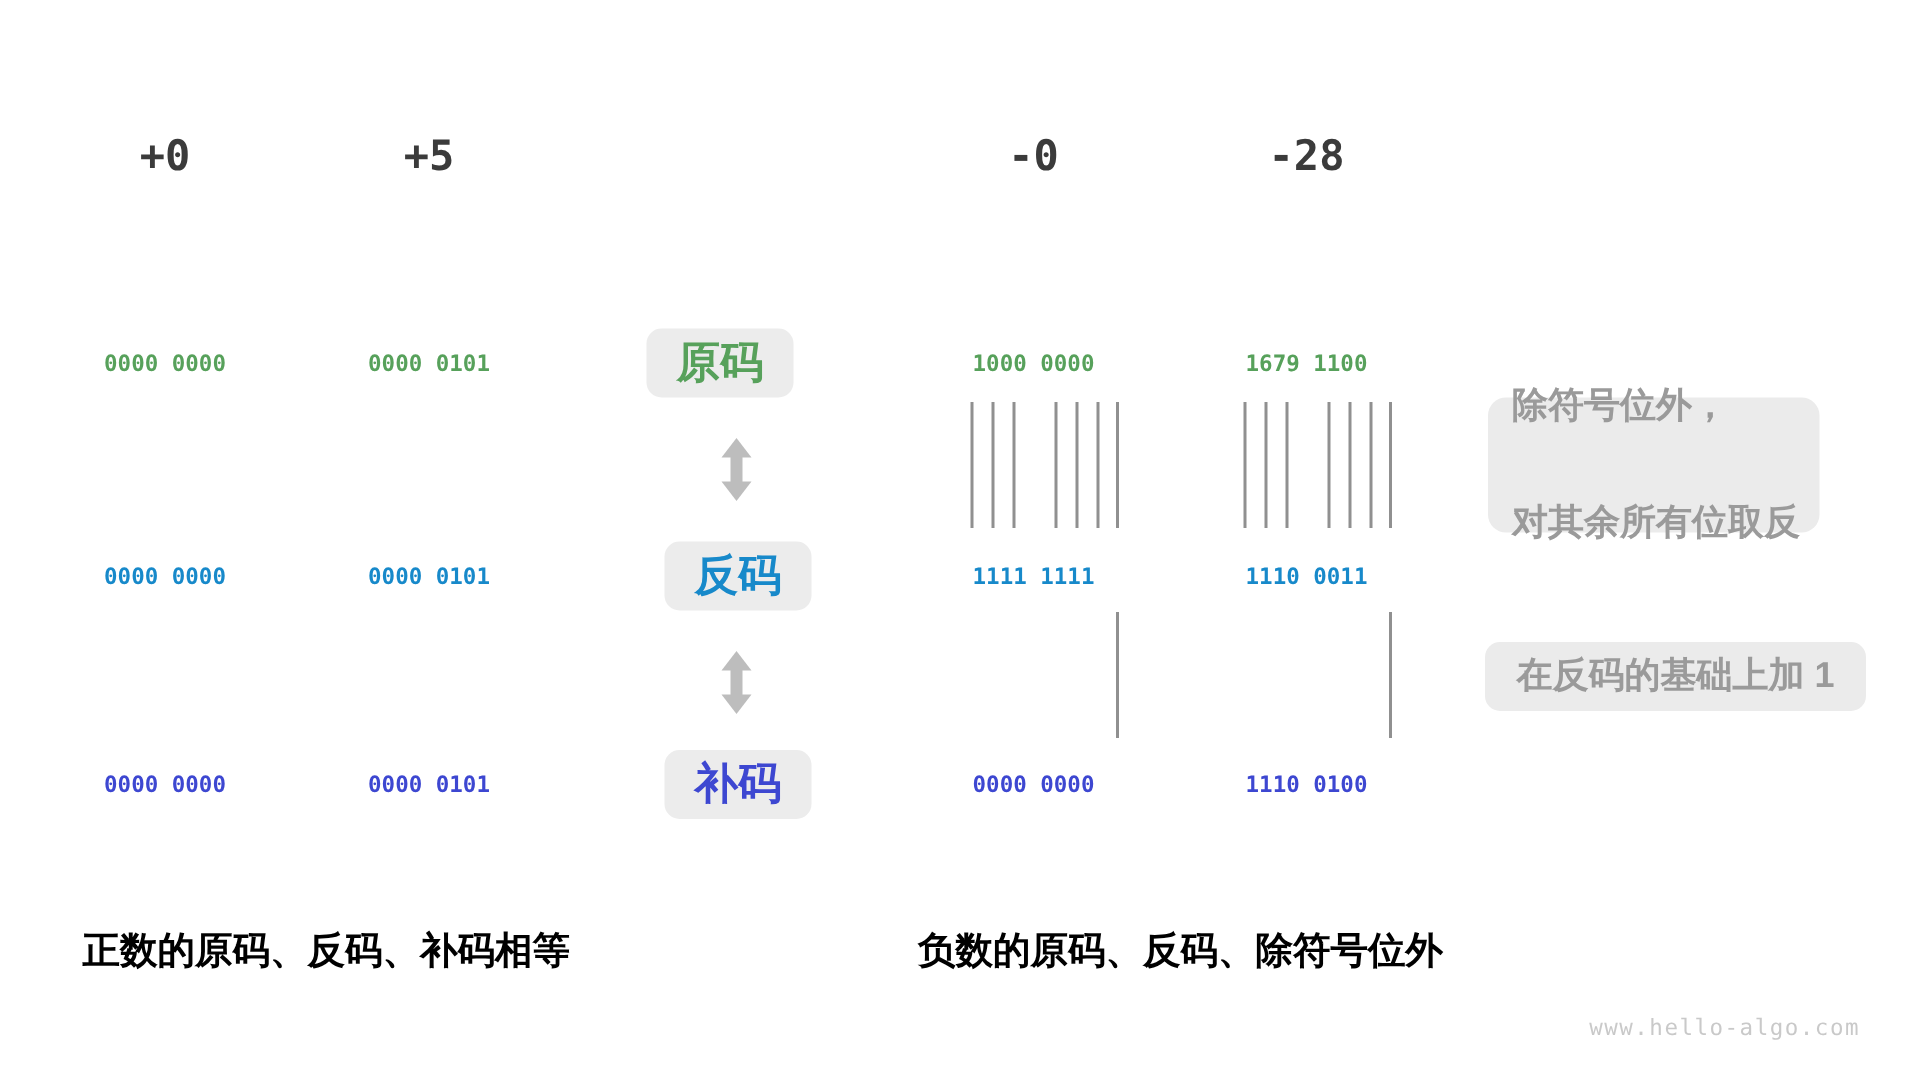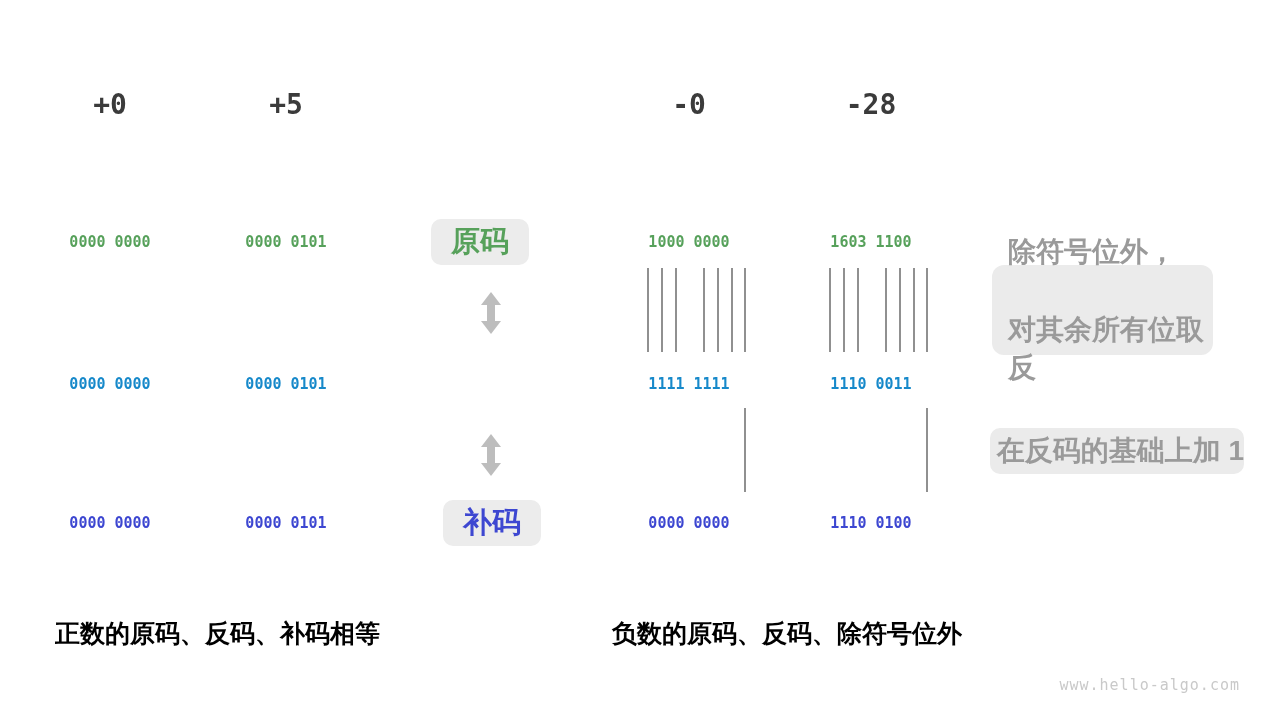--- a/index.html
+++ b/index.html
@@ -57,30 +57,30 @@
     width: 1.5px;
     background: #909090;
   }
 
   .note {
     position: absolute;
     background: #EBEBEB;
     border-radius: 12px;
     color: #9A9A9A;
     font-weight: bold;
-    font-size: 28px;
+    font-size: 24px;
     line-height: 38px;
     display: flex;
     flex-direction: column;
     justify-content: center;
     padding-left: 16px;
     box-sizing: border-box;
     gap: 40px;
   }
-  .note.center { padding-left: 0; align-items: flex-end; border-radius: 10px; }
+  .note.center { padding-left: 0; align-items: center; border-radius: 10px; }
 
   .caption {
     position: absolute;
     font-weight: bold;
     font-size: 25px;
     color: #000000;
     white-space: nowrap;
   }
   .watermark {
     position: absolute;
@@ -101,21 +101,21 @@
   <div class="num cc" style="left:286px; top:104px">+5</div>
   <div class="num cc" style="left:689px; top:104px">-0</div>
   <div class="num cc" style="left:871px; top:104px">-28</div>
 
   <div class="bits green cc" style="left:110px; top:242px">0000 0000</div>
   <div class="bits green cc" style="left:286px; top:242px">0000 0101</div>
   <div class="badge cc green" style="left:480px; top:242px">
     <span>原码</span>
   </div>
   <div class="bits green cc" style="left:689px; top:242px">1000 0000</div>
-  <div class="bits green cc" style="left:871px; top:242px">1603 1100</div>
+  <div class="bits green cc" style="left:871px; top:242px">1679 1100</div>
 
   <div class="tick-group" style="left:689px; top:268px; height:84px">
     <i style="left:-42px"></i>
       <i style="left:-28px"></i>
       <i style="left:-14px"></i>
     <i style="left:14px"></i>
       <i style="left:28px"></i>
       <i style="left:42px"></i>
       <i style="left:55px"></i>
   </div>
@@ -130,20 +130,23 @@
   </div>
 
   <svg class="cc" style="left:491px; top:313px" width="22" height="42" viewBox="0 0 22 42">
     <polygon points="11,0 21,13 1,13" fill="#BDBDBD"></polygon>
     <rect x="7" y="12" width="8" height="18" fill="#BDBDBD"></rect>
     <polygon points="1,29 21,29 11,42" fill="#BDBDBD"></polygon>
   </svg>
 
   <div class="bits blue cc" style="left:110px; top:384px">0000 0000</div>
   <div class="bits blue cc" style="left:286px; top:384px">0000 0101</div>
+  <div class="badge cc blue" style="left:492px; top:384px">
+    <span>反码</span>
+  </div>
   <div class="bits blue cc" style="left:689px; top:384px">1111 1111</div>
   <div class="bits blue cc" style="left:871px; top:384px">1110 0011</div>
 
   <div class="vline" style="left:744px; top:408px; height:84px"></div>
   <div class="vline" style="left:926px; top:408px; height:84px"></div>
 
   <svg class="cc" style="left:491px; top:455px" width="22" height="42" viewBox="0 0 22 42">
     <polygon points="11,0 21,13 1,13" fill="#BDBDBD"></polygon>
     <rect x="7" y="12" width="8" height="18" fill="#BDBDBD"></rect>
     <polygon points="1,29 21,29 11,42" fill="#BDBDBD"></polygon>

